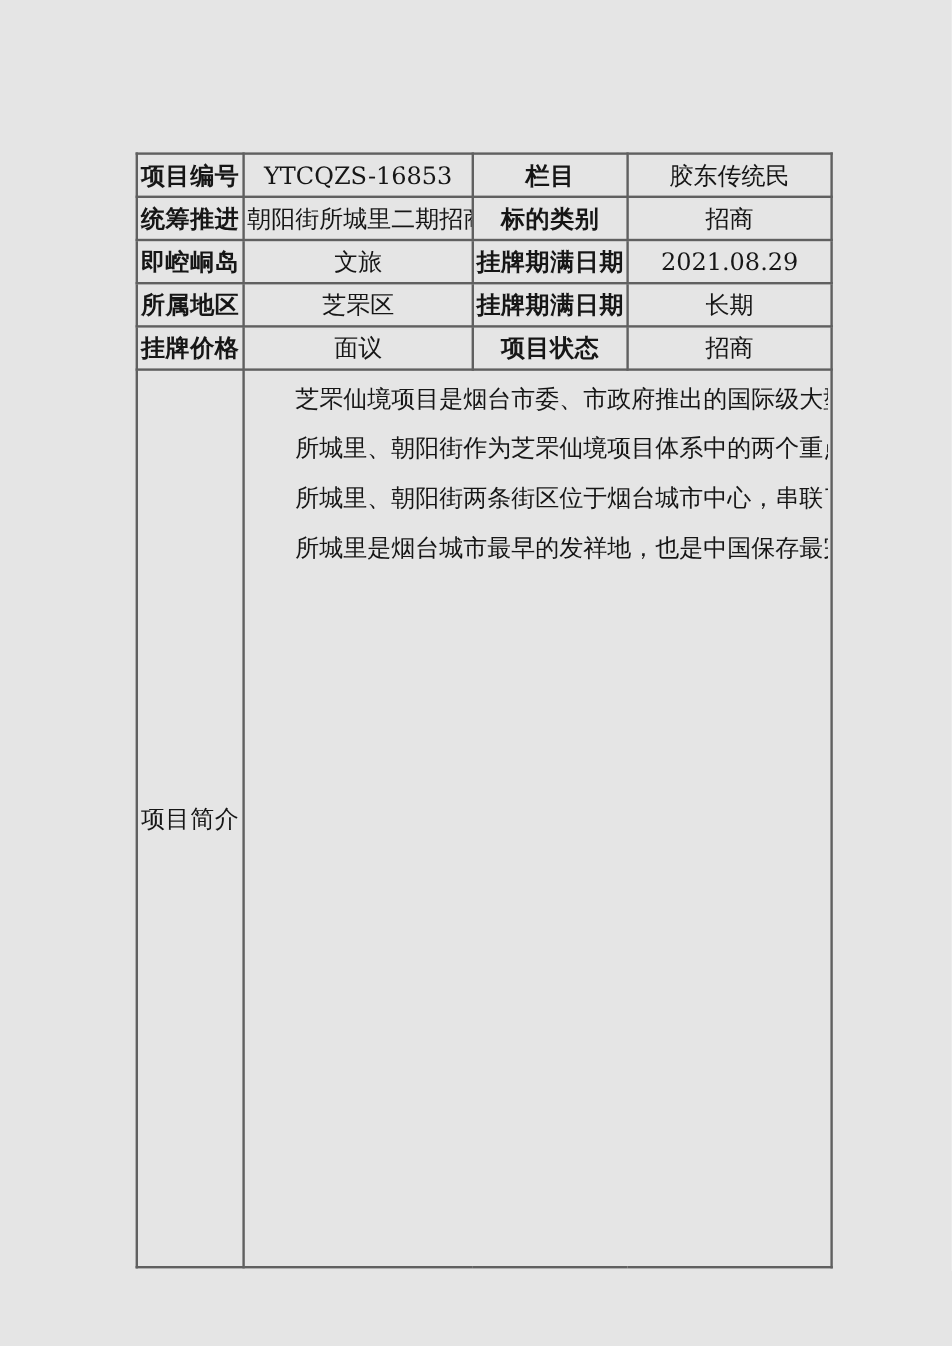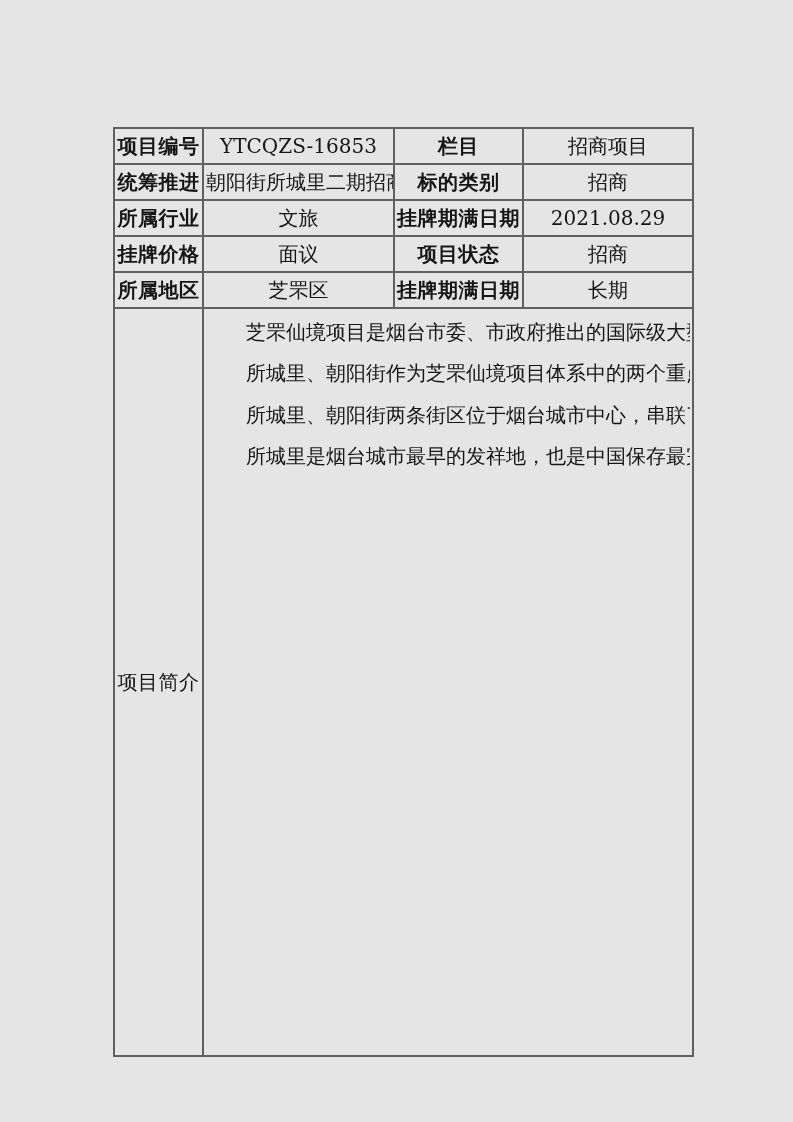--- a/index.html
+++ b/index.html
@@ -65,45 +65,45 @@
       <col style="width:89px">
       <col style="width:191px">
       <col style="width:129px">
       <col style="width:170px">
     </colgroup>
     <tbody>
       <tr class="info-row">
         <td class="lbl">项目编号</td>
         <td>YTCQZS-16853</td>
         <td class="lbl">栏目</td>
-        <td>招商项目</td>
+        <td>胶东传统民</td>
       </tr>
       <tr class="info-row">
         <td class="lbl">统筹推进</td>
         <td>朝阳街所城里二期招商</td>
         <td class="lbl">标的类别</td>
         <td>招商</td>
       </tr>
       <tr class="info-row">
-        <td class="lbl">所属行业</td>
+        <td class="lbl">即崆峒岛</td>
         <td>文旅</td>
         <td class="lbl">挂牌期满日期</td>
         <td>2021.08.29</td>
+      </tr>
+      <tr class="info-row">
+        <td class="lbl">所属地区</td>
+        <td>芝罘区</td>
+        <td class="lbl">挂牌期满日期</td>
+        <td>长期</td>
       </tr>
       <tr class="info-row">
         <td class="lbl">挂牌价格</td>
         <td>面议</td>
         <td class="lbl">项目状态</td>
         <td>招商</td>
-      </tr>
-      <tr class="info-row">
-        <td class="lbl">所属地区</td>
-        <td>芝罘区</td>
-        <td class="lbl">挂牌期满日期</td>
-        <td>长期</td>
       </tr>
       <tr class="summary-row">
         <td class="summary-label">项目简介</td>
         <td class="summary-cell" colspan="3">
           <div class="summary-text">
             <p>芝罘仙境项目是烟台市委、市政府推出的国际级大型文旅综合体，地域沿芝罘湾至崆峒岛一线，涵盖“一岛、一山、一湾、一街、一城”五部分，即崆峒岛、烟台山、芝罘湾、朝阳街和所城里。项目以发掘烟台当地历史文脉，体现“城市之魂、文化之根”为主线，以“一体化规划、一体化建设、一体化运营”的总体思路，“五位一体”统筹推进。</p>
             <p>所城里、朝阳街作为芝罘仙境项目体系中的两个重点项目，已于 2021 年 2 月 9 日盛装开街，承载烟台市民和外地游客的厚爱，截至目前，两街区累计接待游客近 500 万人次，其中大年初一单日接待游客超 14 万人，创下烟台市各景区步行街单日接待游客数量之最。</p>
             <p>所城里、朝阳街两条街区位于烟台城市中心，串联了烟台的城市记忆。</p>
             <p>所城里是烟台城市最早的发祥地，也是中国保存最完整的明清卫所城池之一，被誉为“烟台的根”，展现了烟台源自明朝时期，海防抗倭的守御卫所文化。修缮后的所城里街区将以烟台城市由来、海防抗倭历史、胶东传统民</p>
           </div>

